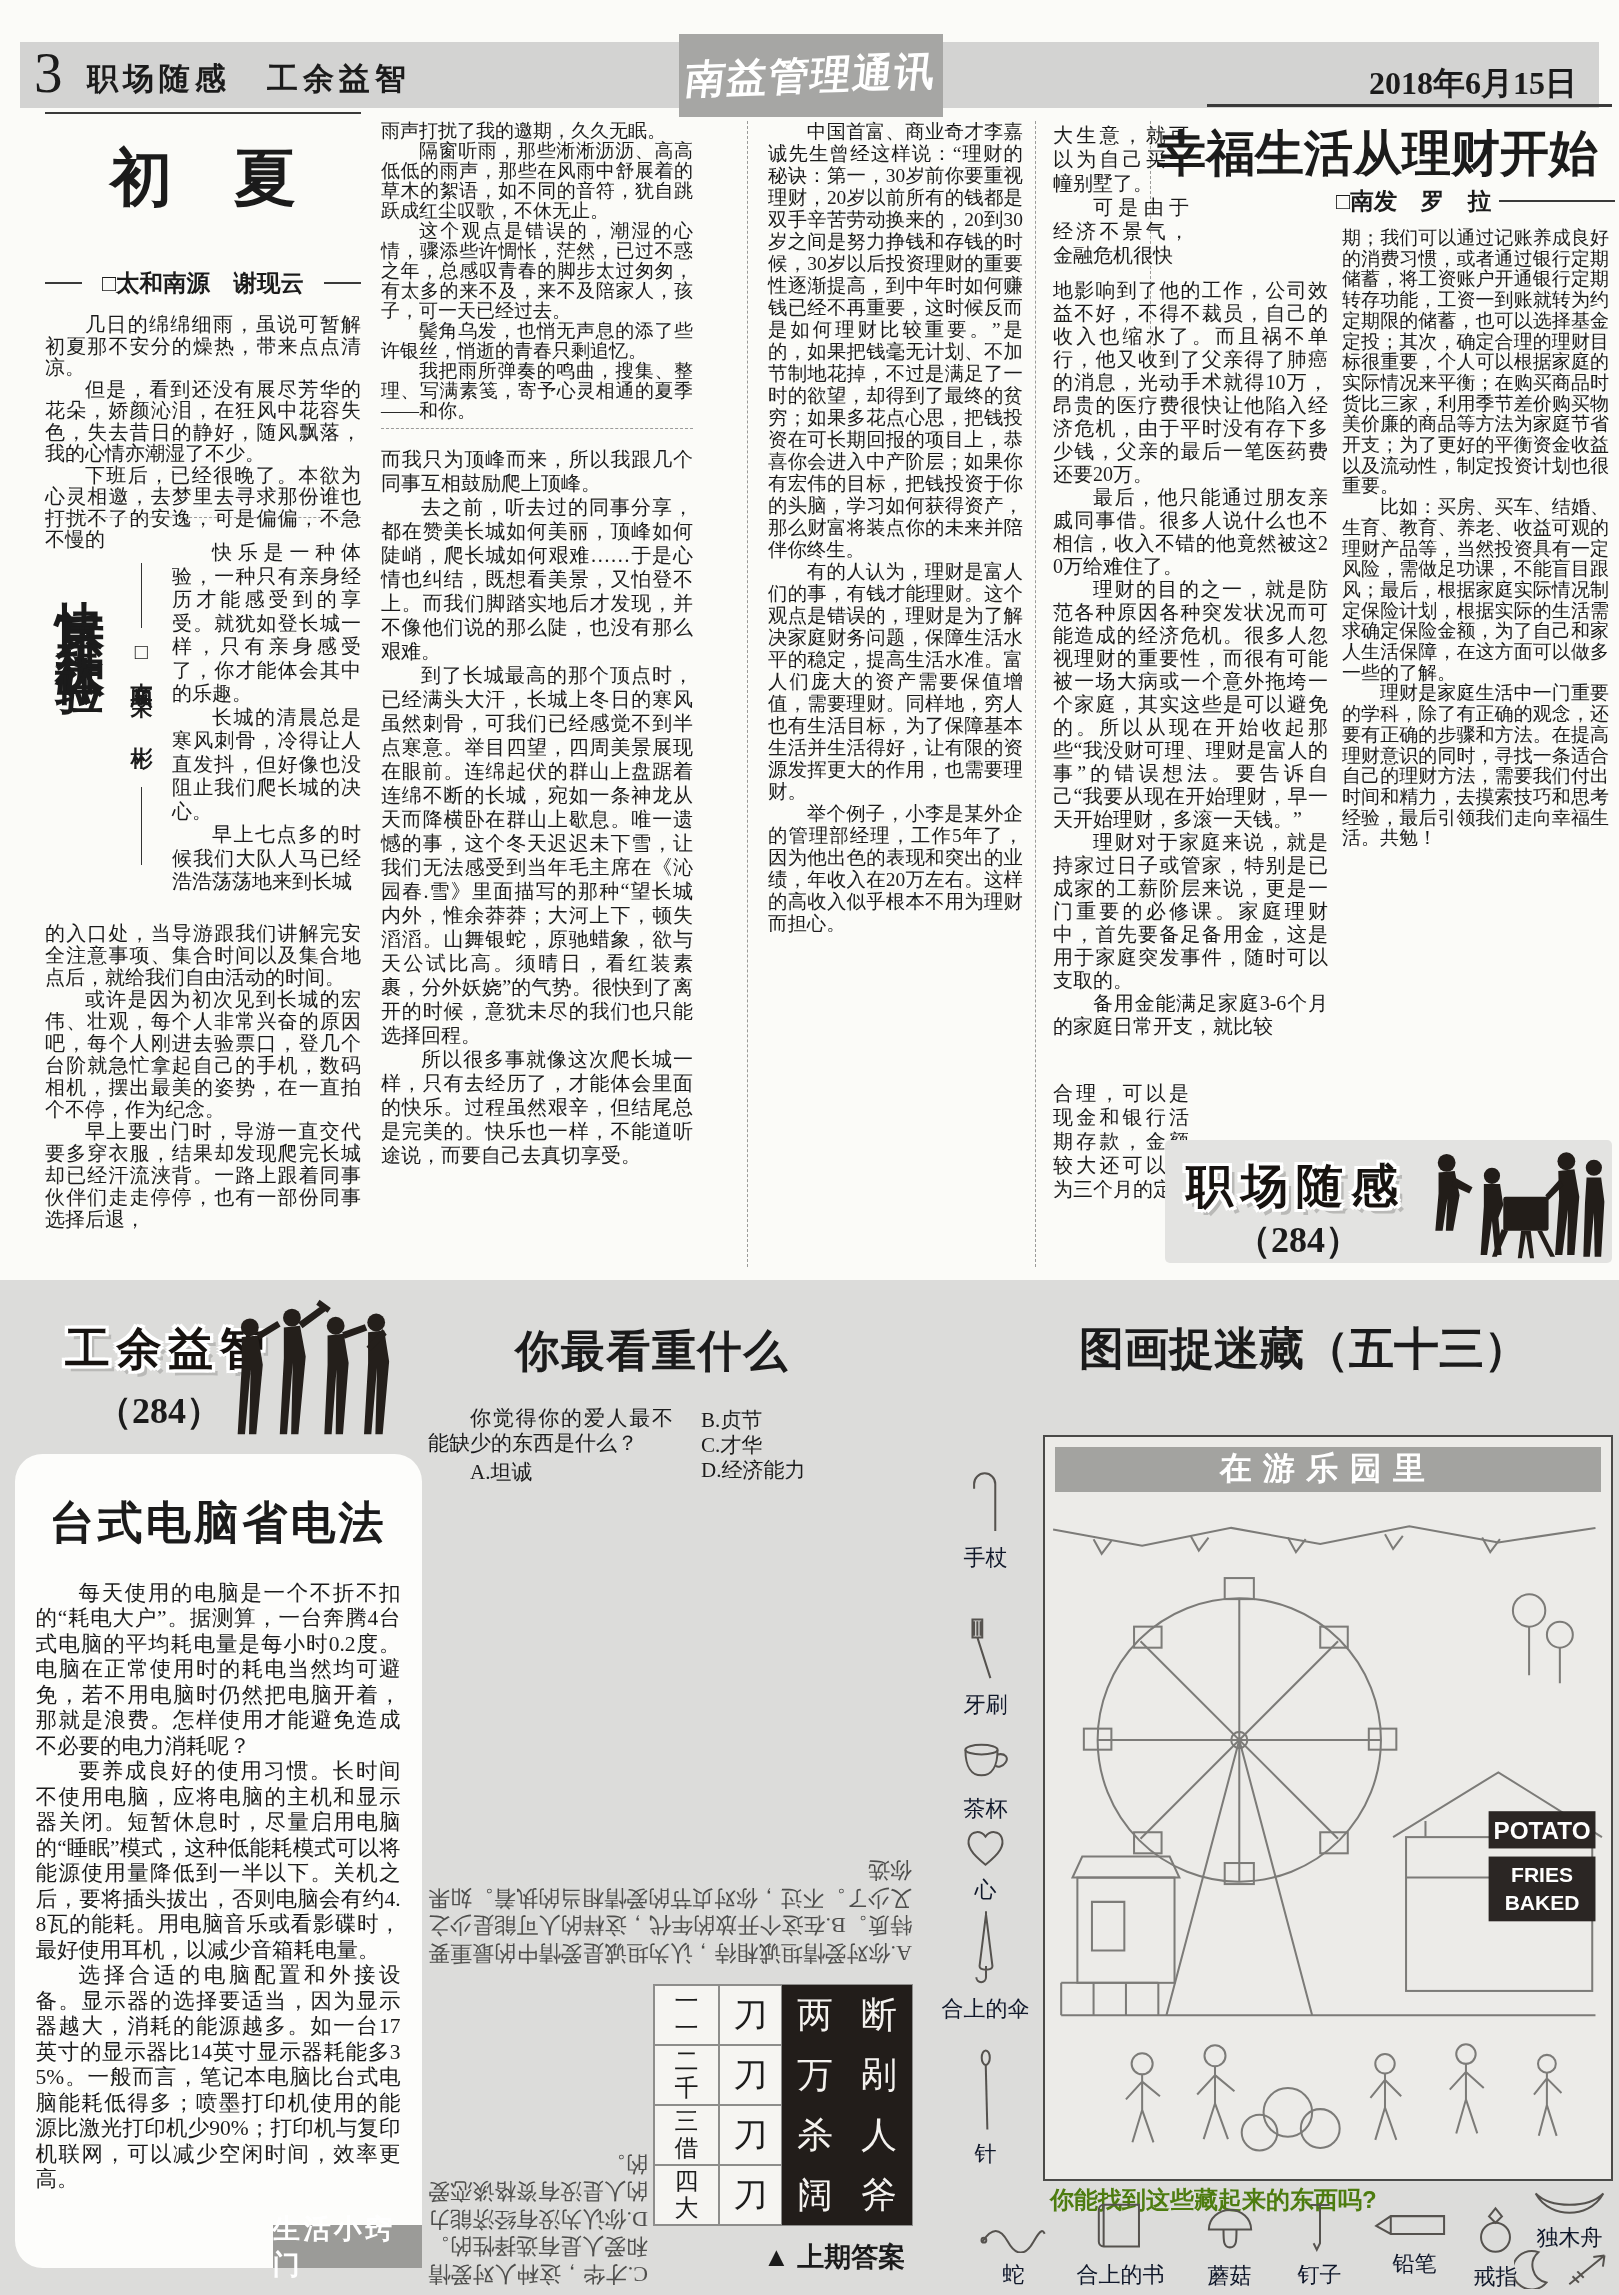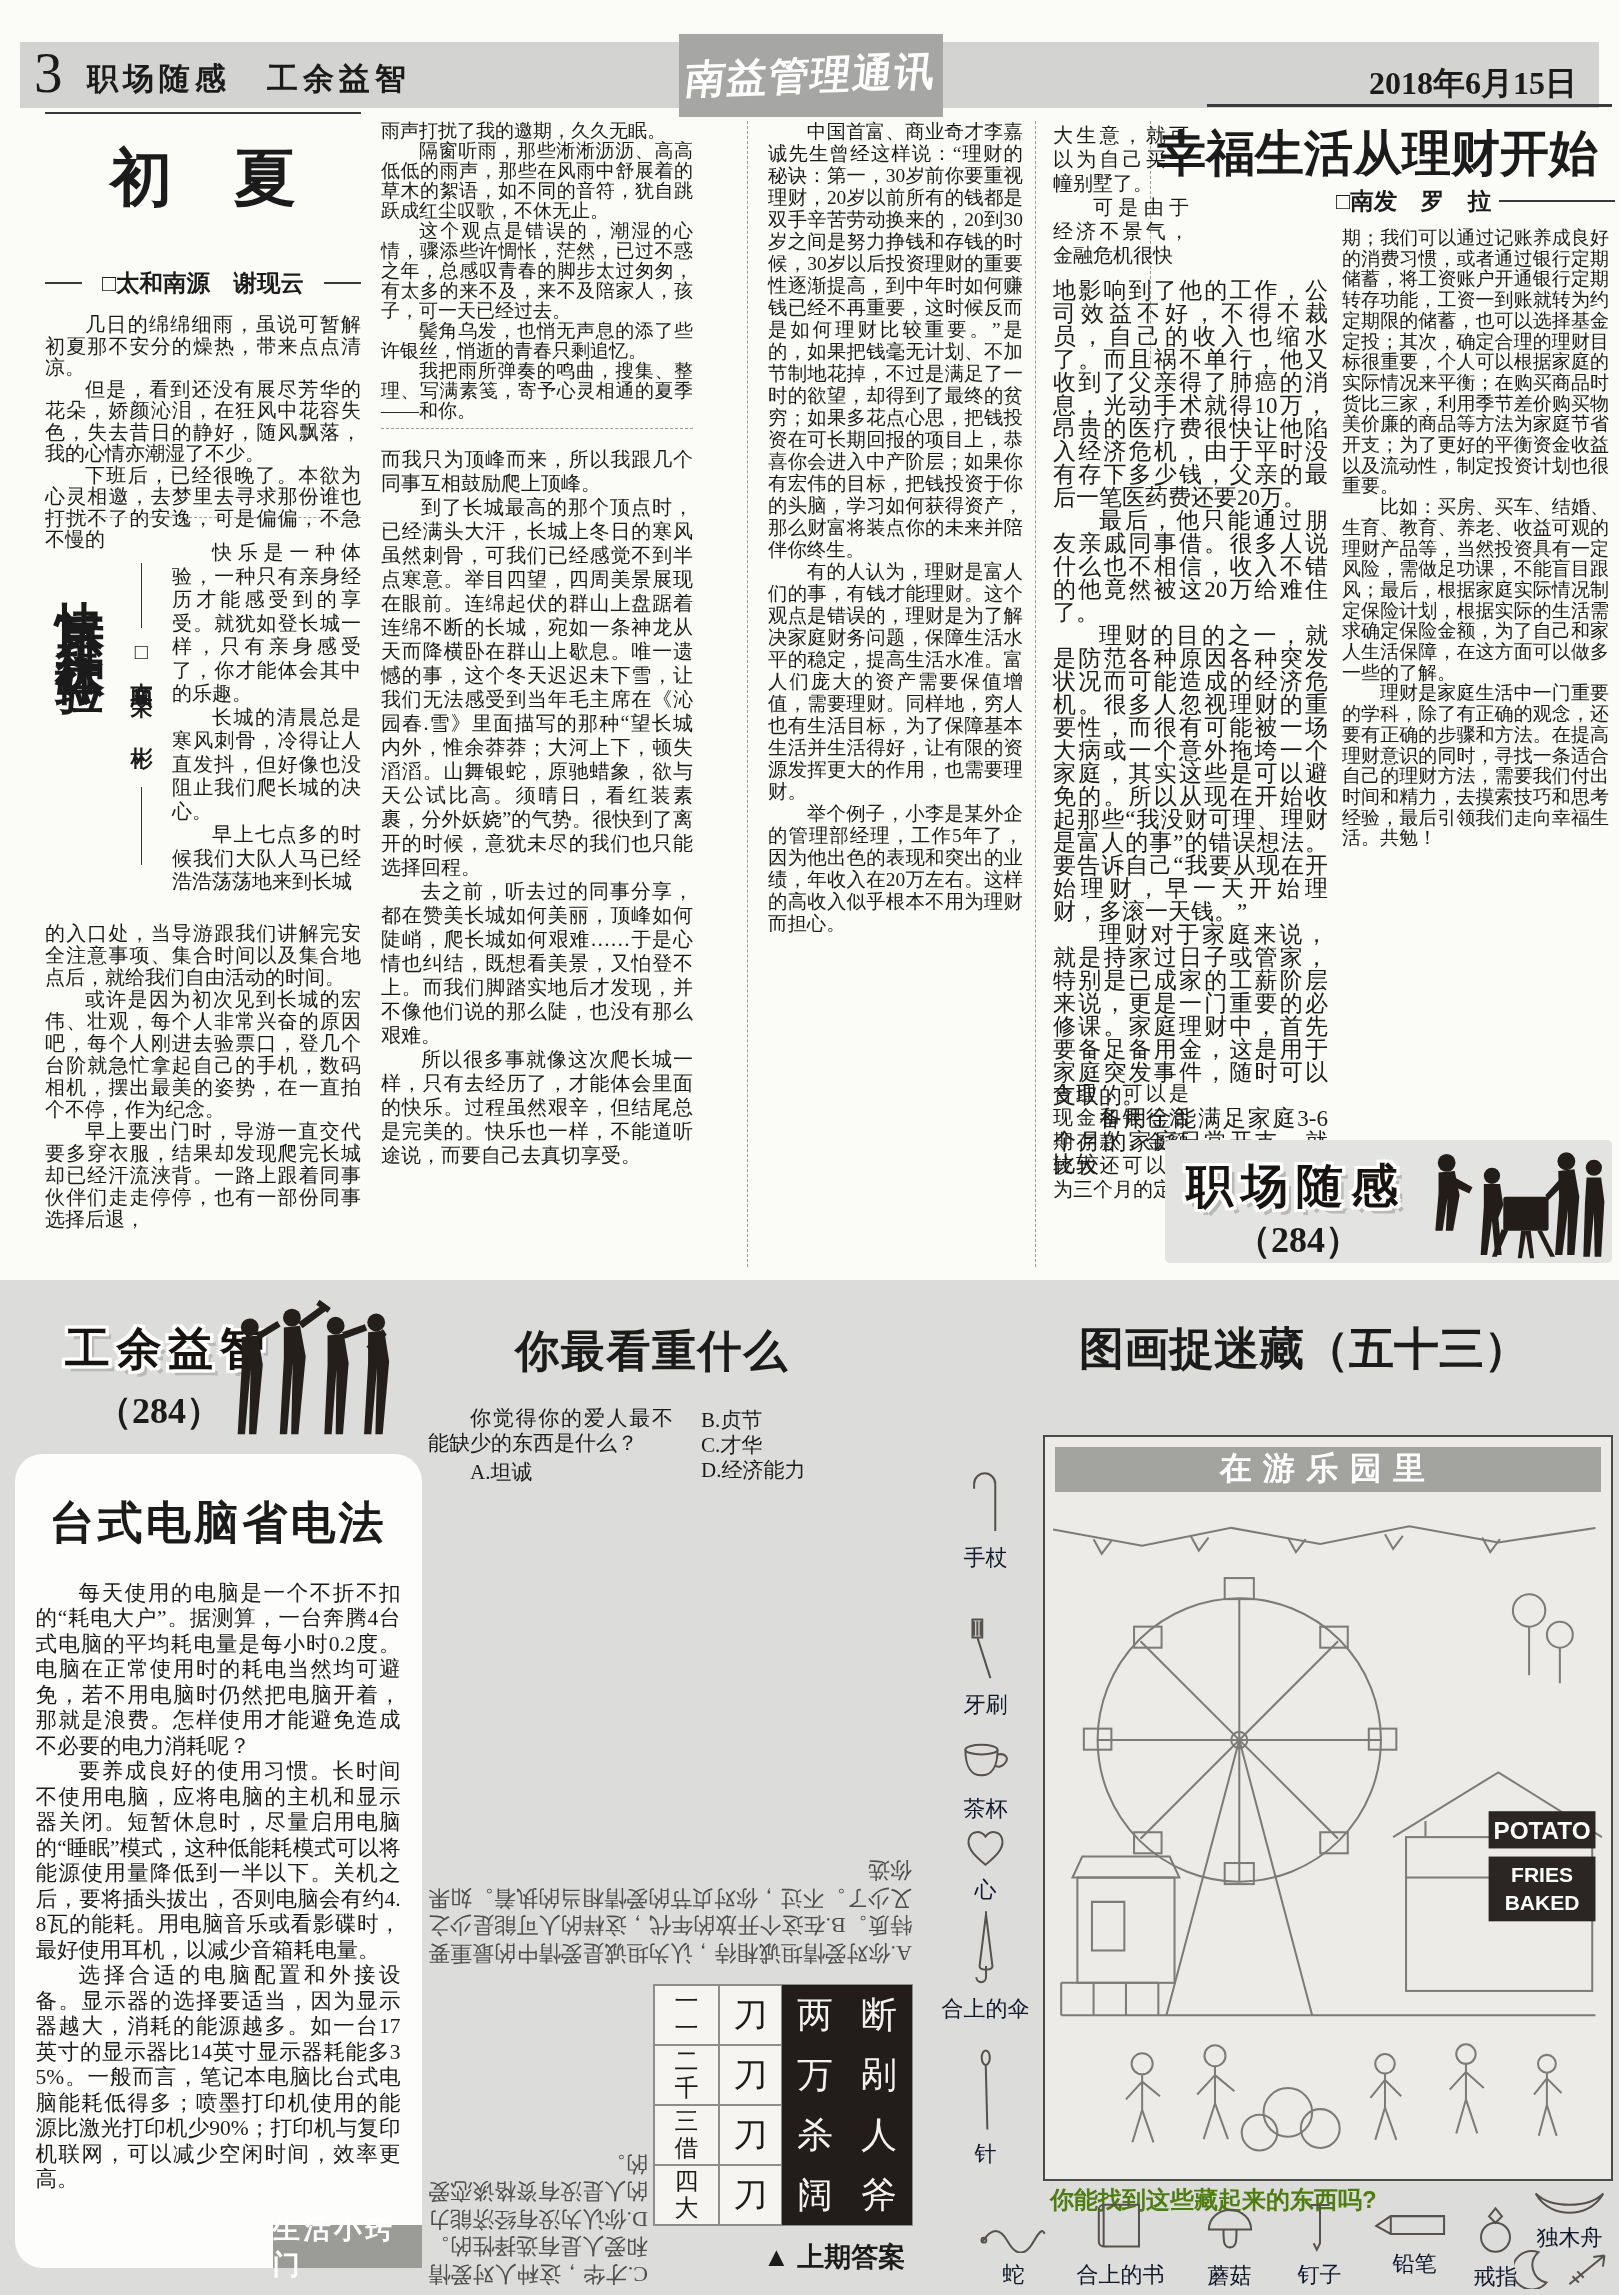--- a/index.html
+++ b/index.html
@@ -89,36 +89,36 @@
   <div class="abs jt" style="left:381px;top:121px;width:312px;font-size:19px;line-height:20px;">
     <p>雨声打扰了我的邀期，久久无眠。</p>
     <p class="ind">隔窗听雨，那些淅淅沥沥、高高低低的雨声，那些在风雨中舒展着的草木的絮语，如不同的音符，犹自跳跃成红尘叹歌，不休无止。</p>
     <p class="ind">这个观点是错误的，潮湿的心情，骤添些许惆怅，茫然，已过不惑之年，总感叹青春的脚步太过匆匆，有太多的来不及，来不及陪家人，孩子，可一天已经过去。</p>
     <p class="ind">鬓角乌发，也悄无声息的添了些许银丝，悄逝的青春只剩追忆。</p>
     <p class="ind">我把雨所弹奏的鸣曲，搜集、整理、写满素笺，寄予心灵相通的夏季——和你。</p>
   </div>
   <div class="abs hdash" style="left:381px;top:428px;width:312px;"></div>
   <div class="abs jt" style="left:381px;top:447px;width:312px;font-size:20px;line-height:24px;">
     <p>而我只为顶峰而来，所以我跟几个同事互相鼓励爬上顶峰。</p>
+    <p class="ind">去之前，听去过的同事分享，都在赞美长城如何美丽，顶峰如何陡峭，爬长城如何艰难……于是心情也纠结，既想看美景，又怕登不上。而我们脚踏实地后才发现，并不像他们说的那么陡，也没有那么艰难。</p>
     <p class="ind">到了长城最高的那个顶点时，已经满头大汗，长城上冬日的寒风虽然刺骨，可我们已经感觉不到半点寒意。举目四望，四周美景展现在眼前。连绵起伏的群山上盘踞着连绵不断的长城，宛如一条神龙从天而降横卧在群山上歇息。唯一遗憾的事，这个冬天迟迟未下雪，让我们无法感受到当年毛主席在《沁园春.雪》里面描写的那种“望长城内外，惟余莽莽；大河上下，顿失滔滔。山舞银蛇，原驰蜡象，欲与天公试比高。须晴日，看红装素裹，分外妖娆”的气势。很快到了离开的时候，意犹未尽的我们也只能选择回程。</p>
-    <p class="ind">去之前，听去过的同事分享，都在赞美长城如何美丽，顶峰如何陡峭，爬长城如何艰难……于是心情也纠结，既想看美景，又怕登不上。而我们脚踏实地后才发现，并不像他们说的那么陡，也没有那么艰难。</p>
     <p class="ind">所以很多事就像这次爬长城一样，只有去经历了，才能体会里面的快乐。过程虽然艰辛，但结尾总是完美的。快乐也一样，不能道听途说，而要自己去真切享受。</p>
   </div>
 
   <div class="abs jt" style="left:768px;top:121px;width:255px;font-size:19.4px;line-height:22px;">
     <p class="ind">中国首富、商业奇才李嘉诚先生曾经这样说：“理财的秘诀：第一，30岁前你要重视理财，20岁以前所有的钱都是双手辛苦劳动换来的，20到30岁之间是努力挣钱和存钱的时候，30岁以后投资理财的重要性逐渐提高，到中年时如何赚钱已经不再重要，这时候反而是如何理财比较重要。”是的，如果把钱毫无计划、不加节制地花掉，不过是满足了一时的欲望，却得到了最终的贫穷；如果多花点心思，把钱投资在可长期回报的项目上，恭喜你会进入中产阶层；如果你有宏伟的目标，把钱投资于你的头脑，学习如何获得资产，那么财富将装点你的未来并陪伴你终生。</p>
     <p class="ind">有的人认为，理财是富人们的事，有钱才能理财。这个观点是错误的，理财是为了解决家庭财务问题，保障生活水平的稳定，提高生活水准。富人们庞大的资产需要保值增值，需要理财。同样地，穷人也有生活目标，为了保障基本生活并生活得好，让有限的资源发挥更大的作用，也需要理财。</p>
     <p class="ind">举个例子，小李是某外企的管理部经理，工作5年了，因为他出色的表现和突出的业绩，年收入在20万左右。这样的高收入似乎根本不用为理财而担心。</p>
   </div>
 
   <div class="abs jt" style="left:1053px;top:123px;width:136px;font-size:20px;line-height:24px;">
     <p>大生意，就可以为自己买一幢别墅了。</p>
     <p class="ind">可是由于经济不景气，金融危机很快</p>
   </div>
-  <div class="abs jt" style="left:1053px;top:279px;width:275px;font-size:23px;line-height:23px;">
+  <div class="abs jt" style="left:1053px;top:279px;width:275px;font-size:20px;line-height:23px;">
     <p>地影响到了他的工作，公司效益不好，不得不裁员，自己的收入也缩水了。而且祸不单行，他又收到了父亲得了肺癌的消息，光动手术就得10万，昂贵的医疗费很快让他陷入经济危机，由于平时没有存下多少钱，父亲的最后一笔医药费还要20万。</p>
     <p class="ind">最后，他只能通过朋友亲戚同事借。很多人说什么也不相信，收入不错的他竟然被这20万给难住了。</p>
     <p class="ind">理财的目的之一，就是防范各种原因各种突发状况而可能造成的经济危机。很多人忽视理财的重要性，而很有可能被一场大病或一个意外拖垮一个家庭，其实这些是可以避免的。所以从现在开始收起那些“我没财可理、理财是富人的事”的错误想法。要告诉自己“我要从现在开始理财，早一天开始理财，多滚一天钱。”</p>
     <p class="ind">理财对于家庭来说，就是持家过日子或管家，特别是已成家的工薪阶层来说，更是一门重要的必修课。家庭理财中，首先要备足备用金，这是用于家庭突发事件，随时可以支取的。</p>
     <p class="ind">备用金能满足家庭3-6个月的家庭日常开支，就比较</p>
   </div>
   <div class="abs jt" style="left:1053px;top:1081px;width:136px;font-size:20px;line-height:24px;">
     <p>合理，可以是现金和银行活期存款，金额较大还可以存为三个月的定</p>
   </div>
 

